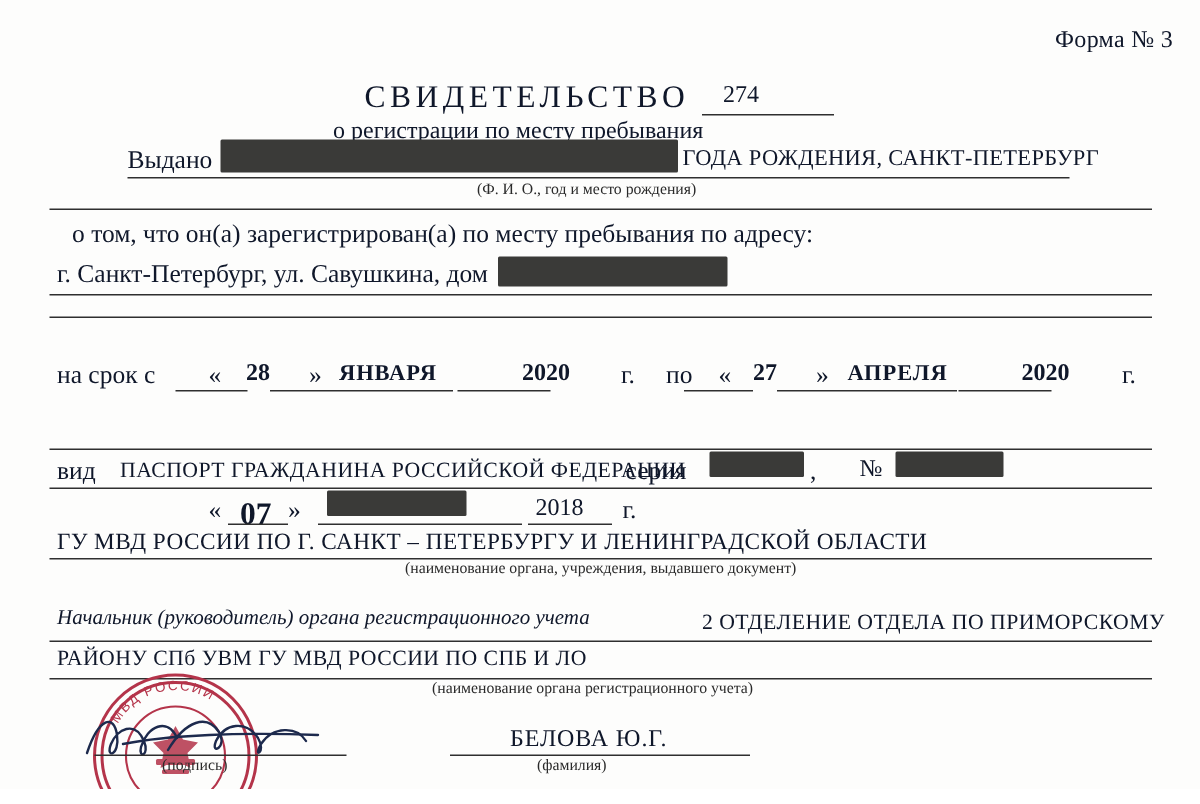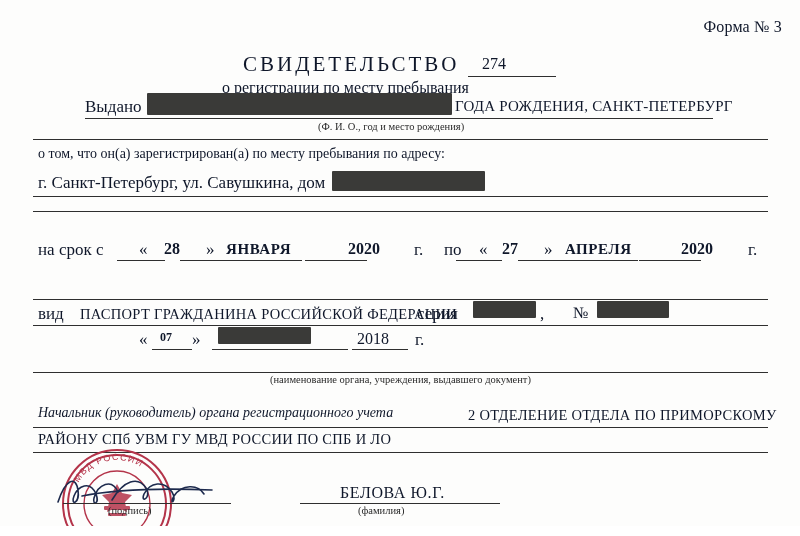--- a/index.html
+++ b/index.html
@@ -100,23 +100,23 @@
     top: 121px;
   }
   #rule-2 {
     left: 33px;
     top: 139px;
     width: 735px;
   }
 
   
   #about-line {
-    left: 38px;
+    left: 48px;
     top: 146px;
-    font-size: 14px;
+    font-size: 17px;
   }
   #address-line {
     left: 38px;
     top: 173px;
     font-size: 17px;
   }
   #address-redact {
     left: 332px;
     top: 171px;
     width: 153px;
@@ -169,21 +169,21 @@
   #vid-value { left: 80px; top: 306px; font-size: 14.5px; letter-spacing: .3px; }
   #seriya-label { left: 417px; top: 304px; font-size: 17px; }
   #seriya-redact { left: 473px; top: 301px; width: 63px; height: 17px; }
   #comma1 { left: 540px; top: 304px; font-size: 17px; }
   #no-label { left: 573px; top: 304px; font-size: 16px; }
   #no-redact { left: 597px; top: 301px; width: 72px; height: 17px; }
   #rule-6 { left: 33px; top: 325px; width: 735px; }
 
   #date-label { left: 38px; top: 330px; font-size: 17px; }
   #q5 { left: 139px; top: 330px; font-size: 17px; }
-  #date-day { left: 160px; top: 330px; font-size: 12px; font-weight: bold; text-align: center; }
+  #date-day { left: 160px; top: 330px; font-size: 21px; font-weight: bold; text-align: center; }
   #q6 { left: 192px; top: 330px; font-size: 17px; }
   #date-month-redact { left: 218px; top: 327px; width: 93px; height: 17px; }
   #date-year { left: 357px; top: 330px; font-size: 16px; }
   #gl3 { left: 415px; top: 330px; font-size: 17px; }
   #ur-day3 { left: 152px; top: 349px; width: 40px; }
   #ur-month3 { left: 212px; top: 349px; width: 136px; }
   #ur-year3 { left: 352px; top: 349px; width: 56px; }
 
   #organ-line { left: 38px; top: 353px; font-size: 15.5px; letter-spacing: .3px; }
   #rule-7 { left: 33px; top: 372px; width: 735px; }
@@ -295,28 +295,30 @@
   <div class="abs txt" id="q5">«</div>
   <div class="abs txt" id="date-day">07</div>
   <div class="abs txt" id="q6">»</div>
   <div class="abs redact" id="date-month-redact"></div>
   <div class="abs txt" id="date-year">2018</div>
   <div class="abs txt" id="gl3">г.</div>
   <div class="abs rule" id="ur-day3"></div>
   <div class="abs rule" id="ur-month3"></div>
   <div class="abs rule" id="ur-year3"></div>
 
+  <div class="abs txt" id="organ-line">ГУ  МВД  РОССИИ  ПО  Г. САНКТ – ПЕТЕРБУРГУ  И  ЛЕНИНГРАДСКОЙ ОБЛАСТИ</div>
   <div class="abs rule" id="rule-7"></div>
   <div class="abs small-caption" id="organ-caption">(наименование органа, учреждения, выдавшего документ)</div>
 
   <div class="abs txt" id="chief-line">Начальник (руководитель) органа регистрационного учета</div>
   <div class="abs txt" id="chief-org1">2 ОТДЕЛЕНИЕ ОТДЕЛА  ПО ПРИМОРСКОМУ</div>
   <div class="abs rule" id="rule-8"></div>
   <div class="abs txt" id="chief-org2">РАЙОНУ СПб УВМ  ГУ  МВД  РОССИИ  ПО СПБ  И  ЛО</div>
   <div class="abs rule" id="rule-9"></div>
+  <div class="abs small-caption" id="organ-caption2">(наименование органа регистрационного учета)</div>
 
   <div class="abs" id="stamp">
     <svg width="170" height="112" viewBox="0 0 170 112">
       <g fill="none" stroke="#b4344a" stroke-width="2">
         <circle cx="85" cy="56" r="54"></circle>
         <circle cx="85" cy="56" r="49"></circle>
         <circle cx="85" cy="56" r="33" stroke-width="1.4"></circle>
       </g>
       <g fill="#b4344a" opacity="0.85">
         <path d="M85 36 l5 9 10 2 -7 7 2 10 -10 -5 -10 5 2 -10 -7 -7 10 -2z"></path>

